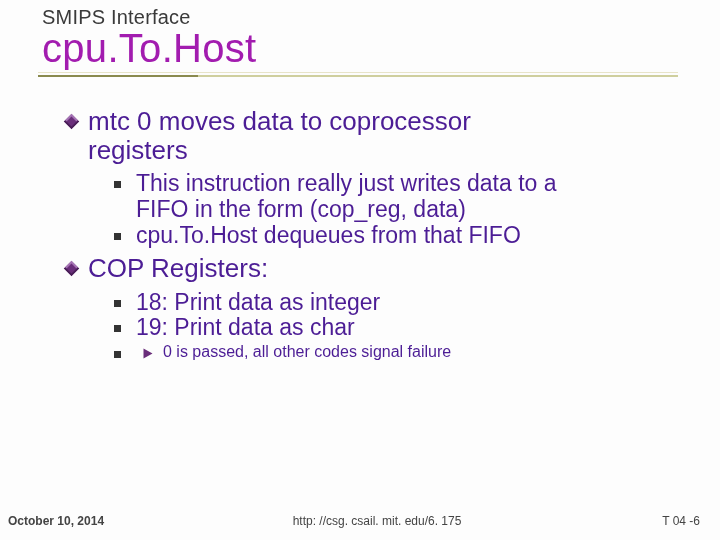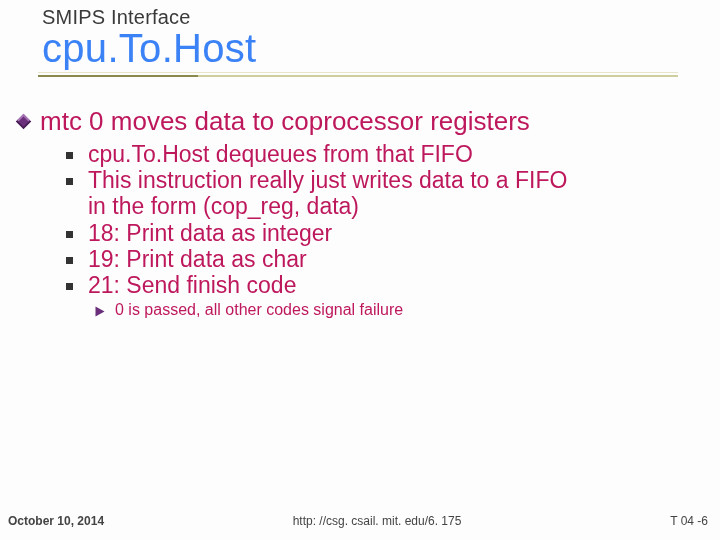--- a/index.html
+++ b/index.html
@@ -24,21 +24,21 @@
     padding: 6px 0 0 42px;
   }
   .subtitle {
     font-size: 20px;
     color: #3a3a3a;
     font-weight: normal;
     letter-spacing: 0.2px;
   }
   .title {
     font-size: 40px;
-    color: #3b82f6;
+    color: #a21caf;
     line-height: 1.05;
     margin-top: -2px;
     letter-spacing: 0.3px;
   }
   .rule {
     margin: 6px 0 0 38px;
     width: 640px;
     height: 2px;
     background: linear-gradient(to right, #8a8a4e 0%, #8a8a4e 25%, #cfcf9e 25%, #cfcf9e 100%);
     position: relative;
@@ -46,23 +46,23 @@
   .rule::before {
     content: "";
     position: absolute;
     top: -3px;
     left: 0;
     width: 640px;
     height: 1px;
     background: #e8e4c8;
   }
   .body {
-    padding: 30px 28px 0 40px;
+    padding: 30px 28px 0 88px;
     font-size: 26px;
-    color: #be185d;
+    color: #4c1d95;
     line-height: 1.12;
   }
   .l1 {
     position: relative;
     margin: 0 0 6px 0;
   }
   .l1 .diamond {
     position: absolute;
     left: -22px;
     top: 9px;
@@ -109,21 +109,21 @@
   .footer {
     position: absolute;
     bottom: 12px;
     left: 0;
     width: 720px;
     font-size: 12px;
     color: #444;
   }
   .f-left { position: absolute; left: 8px; bottom: 0; font-weight: bold; }
   .f-mid  { position: absolute; left: 0; right: 0; text-align: center; bottom: 0; padding-left: 34px; }
-  .f-right{ position: absolute; right: 12px; bottom: 0; }
+  .f-right{ position: absolute; right: 20px; bottom: 0; }
 </style>
 </head>
 <body>
 
 <div class="slide">
 
   <div class="header">
     <div class="subtitle">SMIPS Interface</div>
     <div class="title">cpu.To.Host</div>
   </div>
@@ -132,41 +132,44 @@
   <div class="body">
 
     <div class="l1">
       <span class="diamond"></span>
       <span>mtc 0 moves data to coprocessor registers</span>
     </div>
 
     <div class="l2wrap">
       <div class="l2">
         <span class="sq"></span>
-        <span>cpu.To.Host dequeues from that FIFO</span>
+        <span>This instruction really just writes data to a FIFO in the form (cop_reg, data)</span>
       </div>
       <div class="l2">
         <span class="sq"></span>
-        <span>This instruction really just writes data to a FIFO in the form (cop_reg, data)</span>
+        <span>cpu.To.Host dequeues from that FIFO</span>
       </div>
     </div>
 
+    <div class="l1" style="margin-top:6px;">
+      <span class="diamond"></span>
+      <span>COP Registers:</span>
+    </div>
 
     <div class="l2wrap">
       <div class="l2">
         <span class="sq"></span>
         <span>18: Print data as integer</span>
       </div>
       <div class="l2">
         <span class="sq"></span>
         <span>19: Print data as char</span>
       </div>
       <div class="l2">
         <span class="sq"></span>
-        <span>21: Send finish code</span>
       </div>
     </div>
 
     <div class="l3wrap">
       <div class="l3">
         <span class="tri"></span>
         <span>0 is passed, all other codes signal failure</span>
       </div>
     </div>
 

